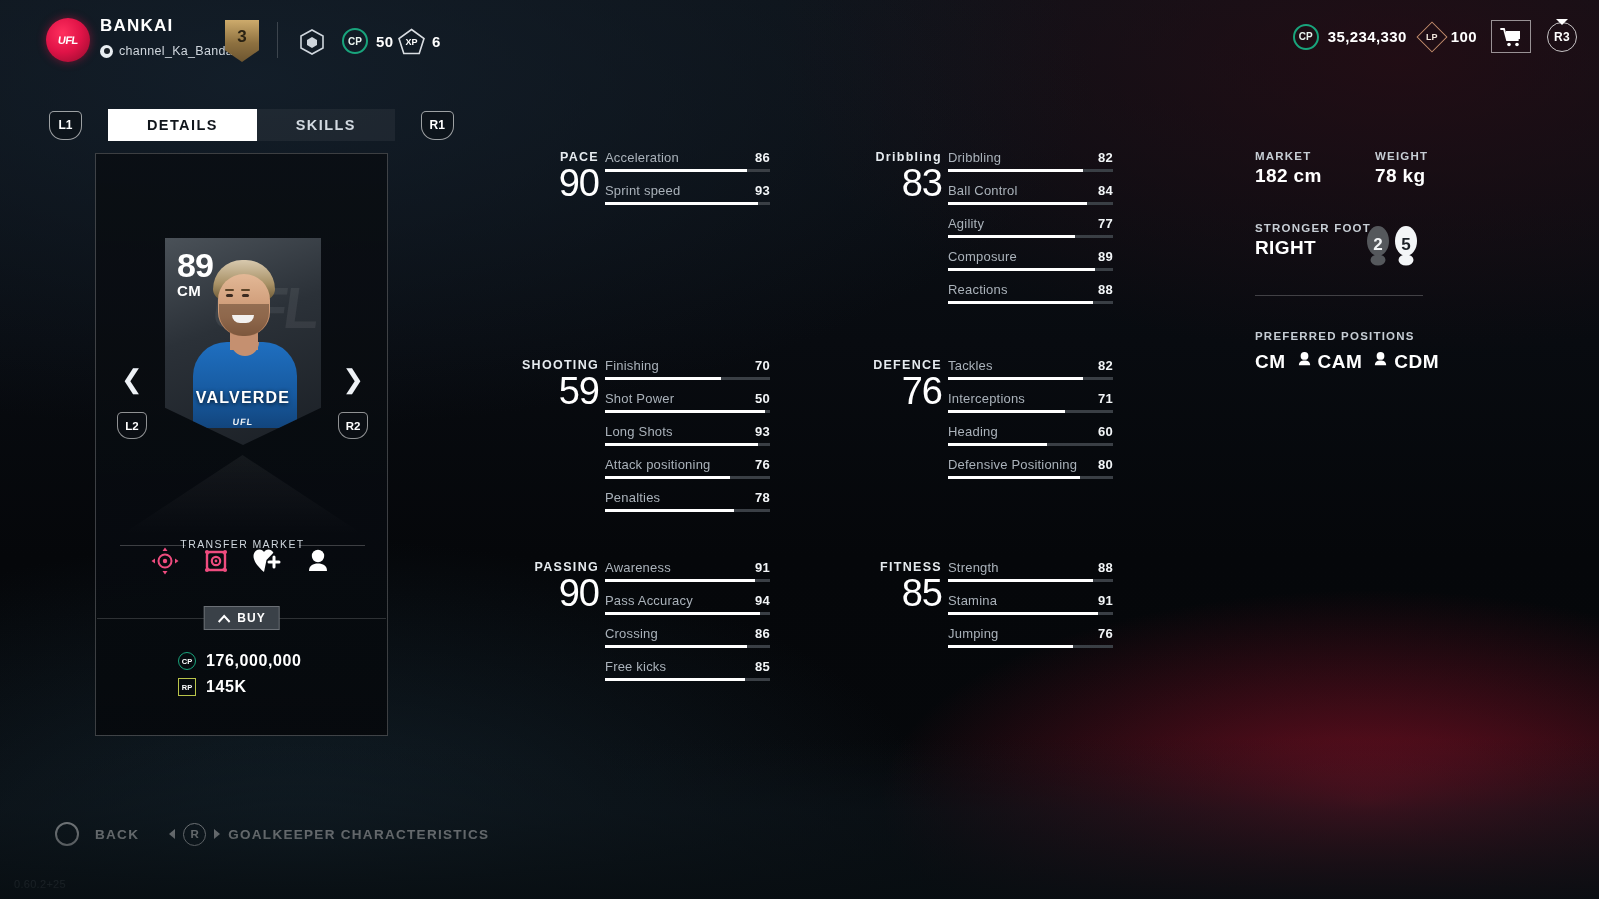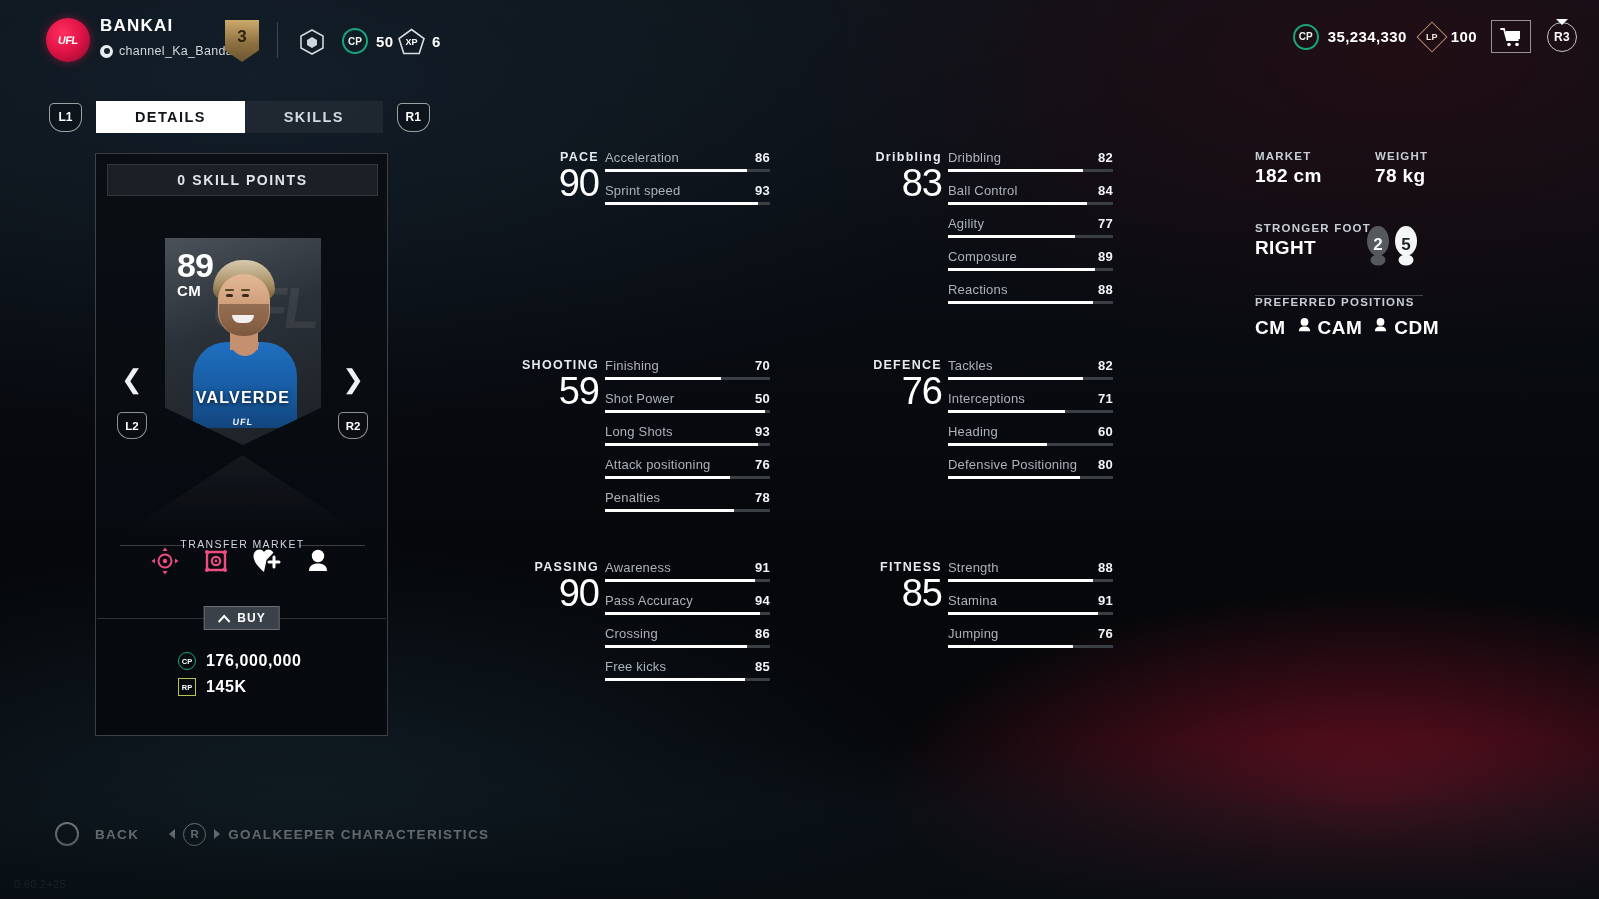--- a/index.html
+++ b/index.html
@@ -72,21 +72,21 @@
   }
   .diamond span { transform:rotate(-45deg); font-size:9px; font-weight:bold; color:#f0e4dc; }
   .cartbtn { width:40px; height:33px; border:1px solid rgba(255,255,255,0.55); display:flex; align-items:center; justify-content:center; }
   .r3btn { position:relative; width:34px; height:32px; display:flex; align-items:center; justify-content:center; }
   .r3btn .circ { position:absolute; width:30px; height:30px; border-radius:50%; border:1.5px solid rgba(255,255,255,0.75); }
   .r3btn span { position:relative; font-size:12px; font-weight:bold; letter-spacing:0.3px; }
   .r3btn .caret { position:absolute; top:-2px; left:50%; transform:translateX(-50%);
       border-left:6px solid transparent; border-right:6px solid transparent; border-top:6px solid #fff; }
 
   
-  .tabbar { position:absolute; left:49px; top:101px; display:flex; align-items:center; gap:0; }
+  .tabbar { position:absolute; left:49px; top:109px; display:flex; align-items:center; gap:12px; }
   .bumper {
     width:33px; height:29px; border:1.5px solid rgba(255,255,255,0.6);
     border-radius:5px 5px 14px 14px; display:flex; align-items:center; justify-content:center;
     font-size:12px; font-weight:bold; background:rgba(12,16,22,0.6);
   }
   .tabs { display:flex; margin:0 14px; background:rgba(255,255,255,0.055); }
   .tab { padding:8px 39px; font-size:14.5px; font-weight:bold; letter-spacing:1.4px; color:#d3dae1; }
   .tab.active { background:#ffffff; color:#10151b; }
 
   
@@ -208,21 +208,21 @@
   .foot-sec { position:relative; margin-top:35px; }
   .feet { position:absolute; right:68px; top:2px; width:62px; height:44px; }
   .foot { position:absolute; width:26px; height:42px; display:flex; align-items:center; justify-content:center; }
   .foot .shape { position:absolute; inset:0; }
   .foot .n { position:relative; font-size:17px; font-weight:bold; }
   .foot.left { left:0; }
   .foot.right { left:28px; }
   .foot.left .n { color:#f2f4f6; }
   .foot.right .n { color:#1b2026; }
   .hrline { margin-top:36px; width:168px; height:1px; background:rgba(255,255,255,0.22); }
-  .pos-sec { }
+  .pos-sec { margin-top:34px; }
   .pos-list { display:flex; flex-wrap:wrap; align-items:center; gap:11px; margin-top:8px; width:200px; }
   .pos-item { display:flex; align-items:center; gap:6px; font-size:19px; font-weight:bold; letter-spacing:0.5px; }
 
   
   .bottombar { position:absolute; left:55px; bottom:53px; display:flex; align-items:center; gap:16px; }
   .circbtn { width:24px; height:24px; border-radius:50%; border:2.2px solid #fff; }
   .bb-label { font-size:13.5px; font-weight:bold; letter-spacing:1.3px; }
   .gkgroup { display:flex; align-items:center; gap:8px; margin-left:14px; }
   .rbtn { width:23px; height:23px; border-radius:50%; border:1.6px solid #fff;
     display:flex; align-items:center; justify-content:center; font-size:11.5px; font-weight:bold; }
@@ -303,21 +303,20 @@
   <div class="tabbar">
     <div class="bumper">L1</div>
     <div class="tabs">
       <div class="tab active">DETAILS</div>
       <div class="tab">SKILLS</div>
     </div>
     <div class="bumper">R1</div>
   </div>
 
   <div class="cardpanel">
-    <div class="skillpts">0 SKILL POINTS</div>
 
     <div class="cardstage">
       <div class="playercard">
         <div class="cardwatermark">UFL</div>
         <div class="portrait">
           <div class="pr-shirt"></div>
           <div class="pr-neck"></div>
           <div class="pr-hair"></div>
           <div class="pr-face"></div>
           <div class="pr-beard"></div>

